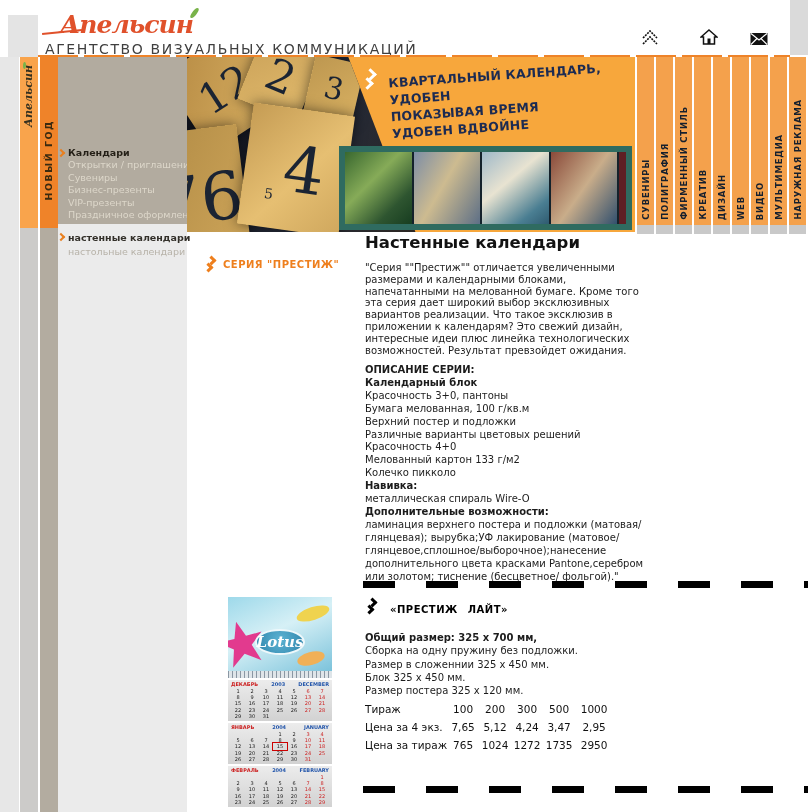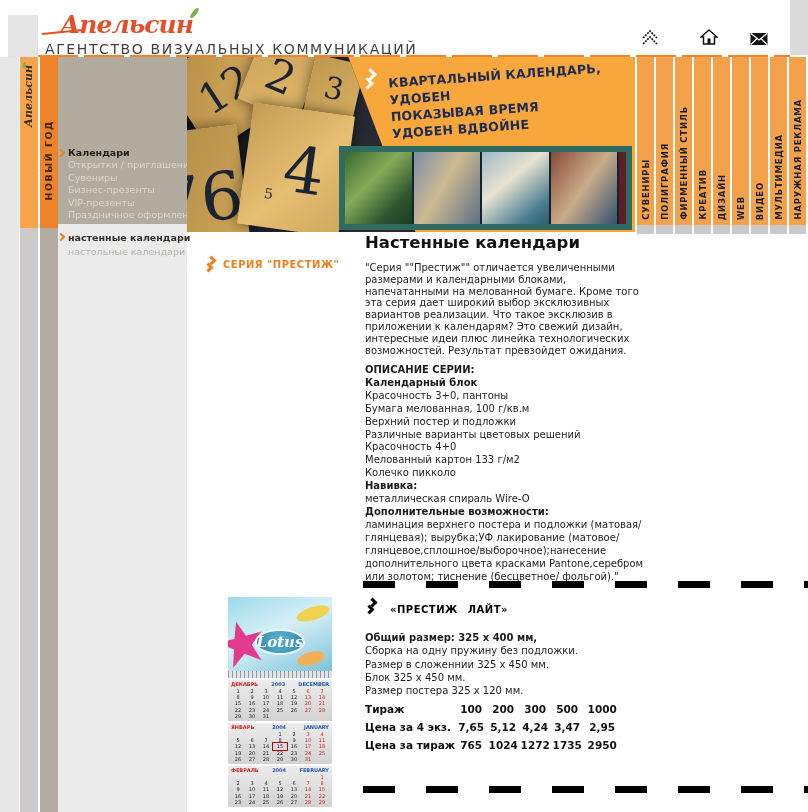--- a/index.html
+++ b/index.html
@@ -104,21 +104,21 @@
   #page-title{left:365px;top:233px;font-size:16.5px;font-weight:bold;color:#121212;white-space:nowrap}
   #intro{left:365px;top:262px;width:276px;font-size:10px;line-height:11.8px;color:#1c1c1c}
   #desc{left:365px;top:364px;width:280px;font-size:10px;line-height:12.9px;color:#1c1c1c}
   .b{font-weight:bold}
   #divider1,#divider2{height:7px;width:445px;left:363px;
       background:repeating-linear-gradient(90deg,#000 0 32px,rgba(0,0,0,0) 32px 63px)}
   #divider1{top:581px} #divider2{top:786px}
   #pl-head{left:366px;top:599px;font-size:10px;font-weight:bold;color:#000;word-spacing:6px;letter-spacing:.5px;white-space:nowrap}
   #pl-head .chev2{width:14px;height:16px;margin-right:10px}
   #pl-specs{left:365px;top:631px;font-size:10px;line-height:13.3px;color:#1c1c1c}
-  #price-table{left:365px;top:703px;font-size:10.5px;font-weight:bold;color:#111;border-collapse:collapse}
+  #price-table{left:365px;top:703px;font-size:10.5px;font-weight:normal;color:#111;border-collapse:collapse}
   #price-table td{padding:0 0 6px 0;white-space:nowrap}
   #price-table td.lbl{width:82px;text-align:left}
   #price-table td.num{width:32px;text-align:center}
   #price-table td.num.last{width:38px}
 
   
   #product{left:228px;top:597px;width:104px}
   #poster{height:74px;position:relative;overflow:hidden;
       background:linear-gradient(155deg,#9ed9ea 0%,#d6f0f6 45%,#7cc3db 100%)}
   .star{position:absolute;left:-9px;top:24px;width:46px;height:46px;background:#e23a8e;
@@ -306,21 +306,21 @@
     <div>ламинация верхнего постера и подложки (матовая/глянцевая); вырубка;УФ лакирование (матовое/глянцевое,сплошное/выборочное);нанесение дополнительного цвета красками Pantone,серебром или золотом; тиснение (бесцветное/ фольгой)."</div>
   </div>
 
   <div class="abs" id="divider1"></div>
 
   <div class="abs" id="pl-head">
     <span class="chev2" style="color:#000"><b></b><b></b></span><span>«ПРЕСТИЖ ЛАЙТ»</span>
   </div>
 
   <div class="abs" id="pl-specs">
-    <div class="b">Общий размер: 325 х 400 мм,</div>
+    <div class="b">Общий размер: 325 х 700 мм,</div>
     <div>Сборка на одну пружину без подложки.</div>
     <div>Размер в сложеннии 325 х 450 мм.</div>
     <div>Блок 325 х 450 мм.</div>
     <div>Размер постера 325 х 120 мм.</div>
   </div>
 
   <table class="abs" id="price-table">
     <tbody>
         <tr>
       <td class="lbl">Тираж</td>

